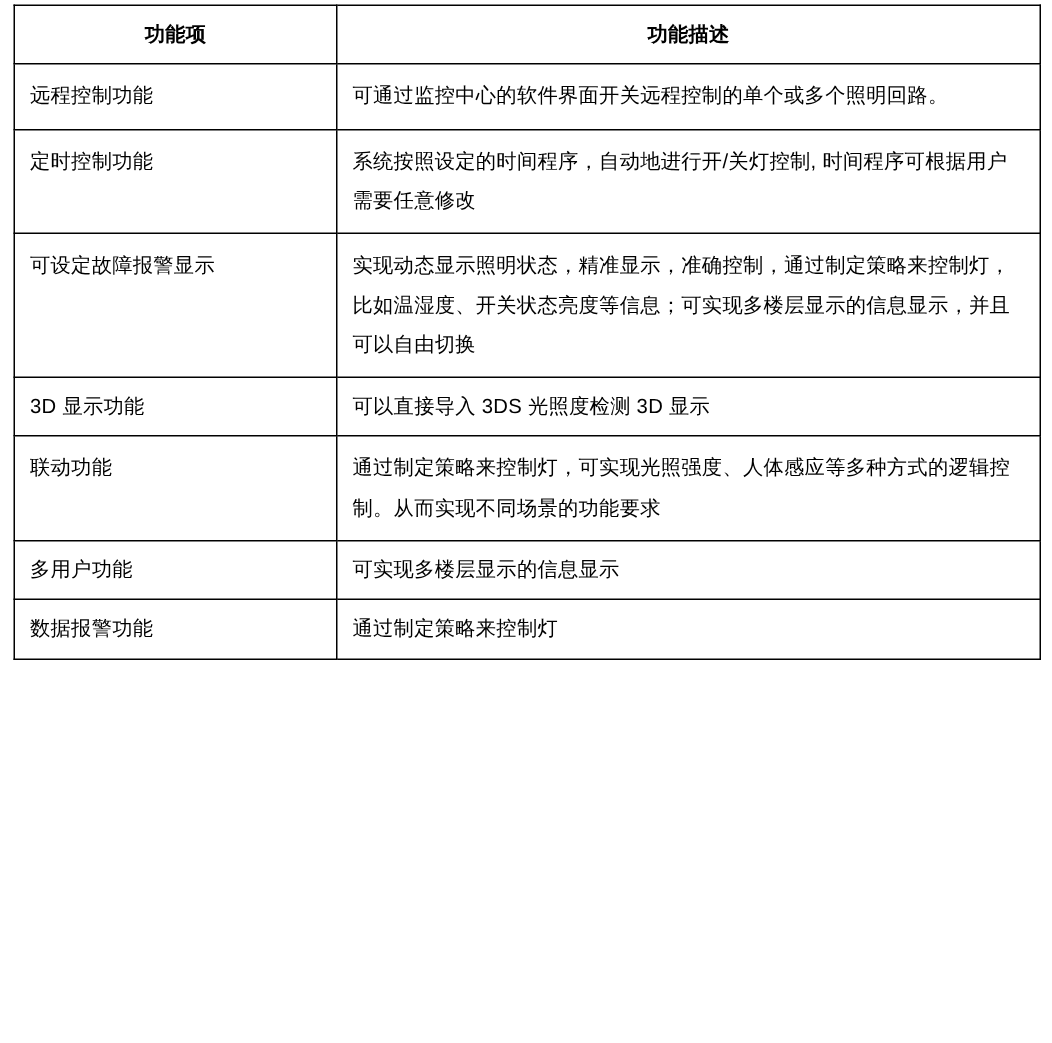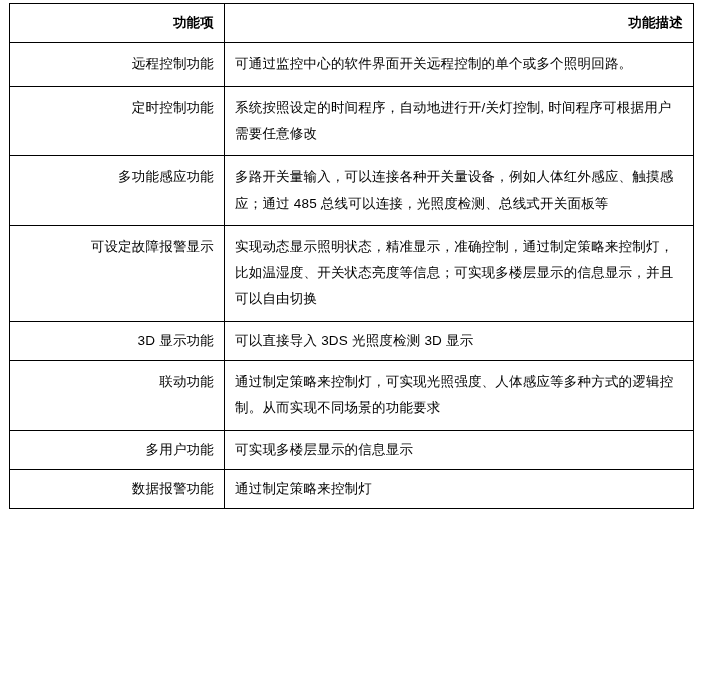--- a/index.html
+++ b/index.html
@@ -31,31 +31,30 @@
   table.feature-table td {
     border: 1px solid #000000;
     vertical-align: top;
     padding: 8px 10px 8px 10px;
     font-size: 13.5px;
     line-height: 1.95;
     letter-spacing: 0.2px;
   }
   table.feature-table th {
     font-weight: bold;
-    text-align: right;
+    text-align: center;
     padding-top: 9px;
     padding-bottom: 9px;
     line-height: 1.5;
   }
   col.col-name { width: 215px; }
   col.col-desc { width: 469px; }
   td.name-cell {
     white-space: nowrap;
     line-height: 1.5;
-    text-align: right;
   }
   td.desc-cell {
     line-height: 1.95;
   }
   
   tr.single td {
     line-height: 1.5;
     padding-top: 9px;
     padding-bottom: 9px;
     margin-top: 47px;
@@ -79,24 +78,20 @@
     <tbody>
       <tr>
         <td class="name-cell">远程控制功能</td>
         <td class="desc-cell">可通过监控中心的软件界面开关远程控制的单个或多个照明回路。</td>
       </tr>
       <tr>
         <td class="name-cell">定时控制功能</td>
         <td class="desc-cell">系统按照设定的时间程序，自动地进行开/关灯控制, 时间程序可根据用户需要任意修改</td>
       </tr>
       <tr>
-        <td class="name-cell">多功能感应功能</td>
-        <td class="desc-cell">多路开关量输入，可以连接各种开关量设备，例如人体红外感应、触摸感应；通过 485 总线可以连接，光照度检测、总线式开关面板等</td>
-      </tr>
-      <tr>
         <td class="name-cell">可设定故障报警显示</td>
         <td class="desc-cell">实现动态显示照明状态，精准显示，准确控制，通过制定策略来控制灯，比如温湿度、开关状态亮度等信息；可实现多楼层显示的信息显示，并且可以自由切换</td>
       </tr>
       <tr class="single">
         <td class="name-cell">3D 显示功能</td>
         <td class="desc-cell">可以直接导入 3DS 光照度检测 3D 显示</td>
       </tr>
       <tr>
         <td class="name-cell">联动功能</td>
         <td class="desc-cell">通过制定策略来控制灯，可实现光照强度、人体感应等多种方式的逻辑控制。从而实现不同场景的功能要求</td>

